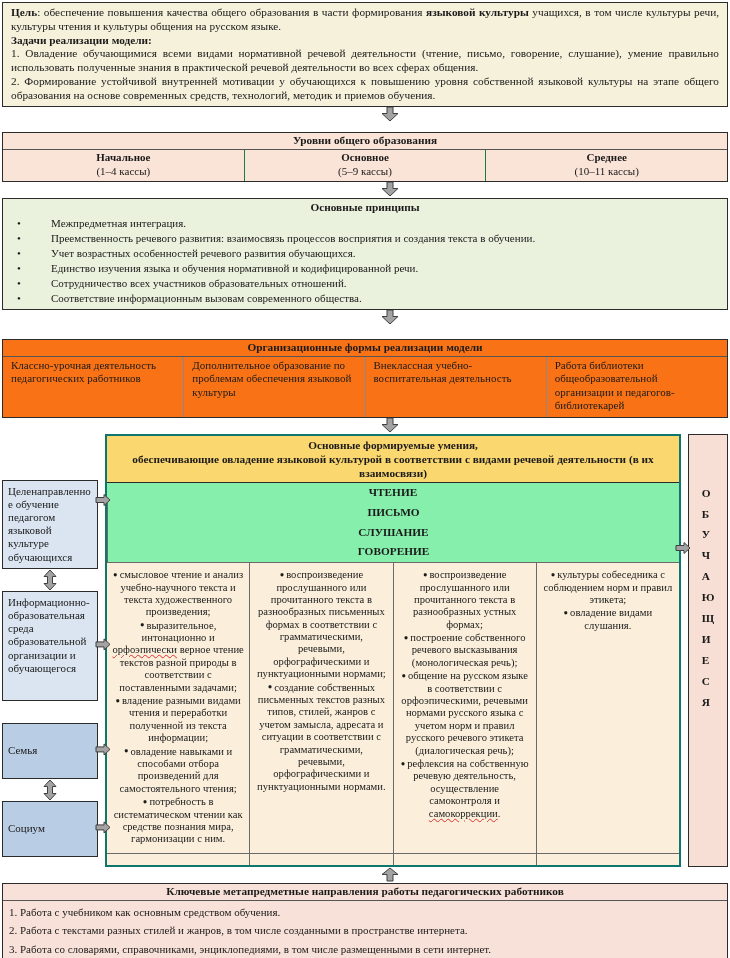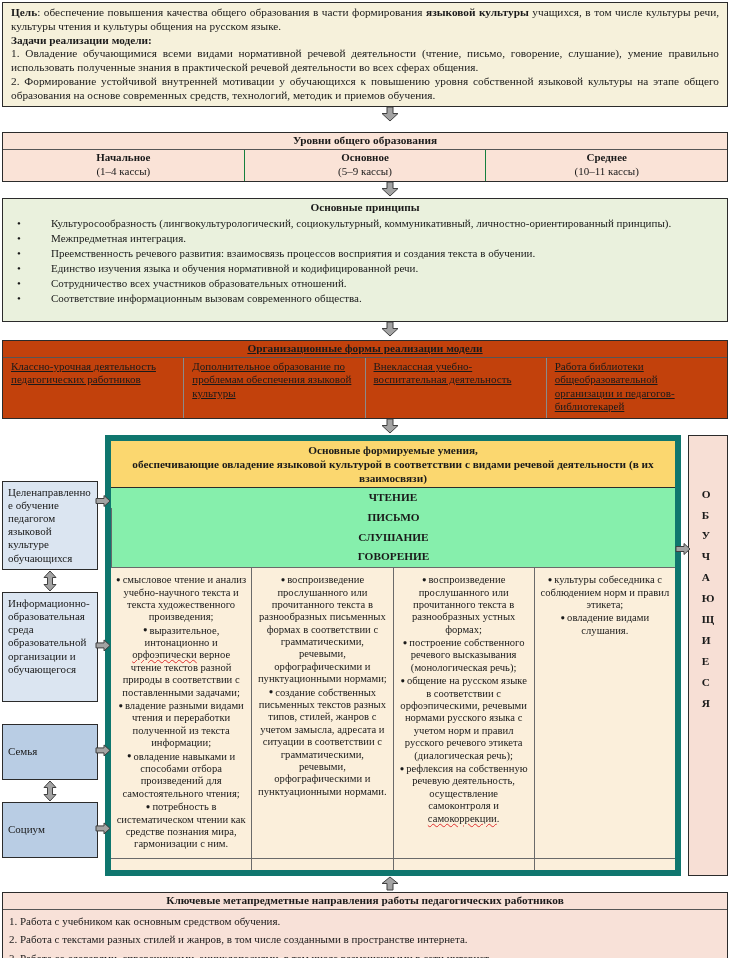--- a/index.html
+++ b/index.html
@@ -14,45 +14,45 @@
   
   .goal-box{background:#F6F1DB;padding:3px 8px 4px 8px;text-align:justify;font-size:11.3px;}
   
   .levels-box{background:#FAE3D7;margin-top:10px;}
   .sec-title{text-align:center;font-weight:bold;font-size:11.3px;padding:1px 0;}
   .levels-title{border-bottom:1px solid #555;}
   .levels-cols{display:flex;}
   .levels-cell{flex:1 1 0;text-align:center;padding:1px 0 3px 0;}
   .levels-cell + .levels-cell{border-left:1px solid #15803d;}
   
-  .prin-box{background:#EAF1DD;padding:1px 6px 16px 6px;margin-top:1px;}
+  .prin-box{background:#EAF1DD;padding:1px 6px 4px 6px;margin-top:1px;}
   .pr-item{position:relative;padding-left:42px;margin-top:1.5px;}
   .pr-item::before{content:"•";position:absolute;left:8px;top:0;}
   
-  .org-box{background:#c2410c;margin-top:3px;text-decoration:underline;}
+  .org-box{background:#f97316;margin-top:14px;}
   .org-title{border-bottom:1px solid #555;}
   .org-cols{display:flex;}
   .org-cell{flex:1 1 0;text-align:left;padding:2px 8px 4px 8px;}
   .org-cell + .org-cell{border-left:1px solid #8a8a8a;}
   
   .band{display:flex;align-items:stretch;margin-top:1px;}
   .leftcol{width:96px;flex:0 0 96px;display:flex;flex-direction:column;padding-top:46px;box-sizing:border-box;}
   .lbox{position:relative;border:1px solid #2b2b2b;box-sizing:border-box;padding:4px 5px;overflow-wrap:break-word;line-height:1.2;}
   .lbox-blue{background:#DBE5F1;}
   .lbox-mid{background:#B9CDE4;display:flex;align-items:center;}
   .lb1{min-height:86px;}
   .lb2{min-height:110px;}
   .lb3{min-height:56px;}
   .lb4{min-height:56px;}
   .vlink{height:22px;display:flex;justify-content:center;align-items:center;}
   .vspace{height:22px;}
   .rarrow{position:absolute;right:-14px;top:50%;transform:translateY(-50%);}
   .rarrow-top{top:12px;transform:none;}
   
-  .skills-table{flex:1 1 auto;margin-left:7px;border:6px solid #0f766e;display:flex;flex-direction:column;box-sizing:border-box;}
+  .skills-table{flex:1 1 auto;margin-left:7px;border:2px solid #0f766e;display:flex;flex-direction:column;box-sizing:border-box;}
   .sk-header{background:#FBD76F;border-bottom:1px solid #2b2b2b;text-align:center;font-weight:bold;font-size:11.3px;padding:2px 2px;line-height:1.25;}
   .sk-cols{display:flex;background:#86efac;flex-direction:column;}
   .sk-col-h{flex:1 1 0;text-align:center;font-weight:bold;font-size:11.3px;padding:3px 2px;}
   .sk-col-h + .sk-col-h{border-left:1px solid #6a6a6a;}
   .sk-body{display:flex;flex:1 1 auto;background:#FBEFDB;border-top:1px solid #6a6a6a;}
   .sk-cell{flex:1 1 0;padding:6px 5px;text-align:center;font-size:10.6px;line-height:1.17;}
   .sk-cell + .sk-cell{border-left:1px solid #6a6a6a;}
   .sk-item{margin-bottom:1px;}
   .sk-item::before{content:"●";font-size:7.5px;margin-right:2px;vertical-align:1.5px;}
   .sk-footer{display:flex;height:11px;border-top:1px solid #6a6a6a;background:#FBEFDB;}
@@ -112,23 +112,23 @@
 
   <div class="arrow-row">
     <svg width="22" height="15" viewBox="0 0 22 15">
         <path class="ar-fill" d="M8 0 H14 V6.5 H19 L11 14 L3 6.5 H8 Z"></path>
       </svg>
   </div>
 
   <div class="box prin-box">
     <div class="sec-title">Основные принципы</div>
     <div>
-        <div class="pr-item">Культуросообразность (лингвокультурологический, социокультурный, коммуникативный, личностно-ориентированный принципы).</div>
         <div class="pr-item">Межпредметная интеграция.</div>
         <div class="pr-item">Преемственность речевого развития: взаимосвязь процессов восприятия и создания текста в обучении.</div>
+        <div class="pr-item">Учет возрастных особенностей речевого развития обучающихся.</div>
         <div class="pr-item">Единство изучения языка и обучения нормативной и кодифицированной речи.</div>
         <div class="pr-item">Сотрудничество всех участников образовательных отношений.</div>
         <div class="pr-item">Соответствие информационным вызовам современного общества.</div>
       </div>
   </div>
 
   <div class="arrow-row">
     <svg width="22" height="15" viewBox="0 0 22 15">
         <path class="ar-fill" d="M8 0 H14 V6.5 H19 L11 14 L3 6.5 H8 Z"></path>
       </svg>

